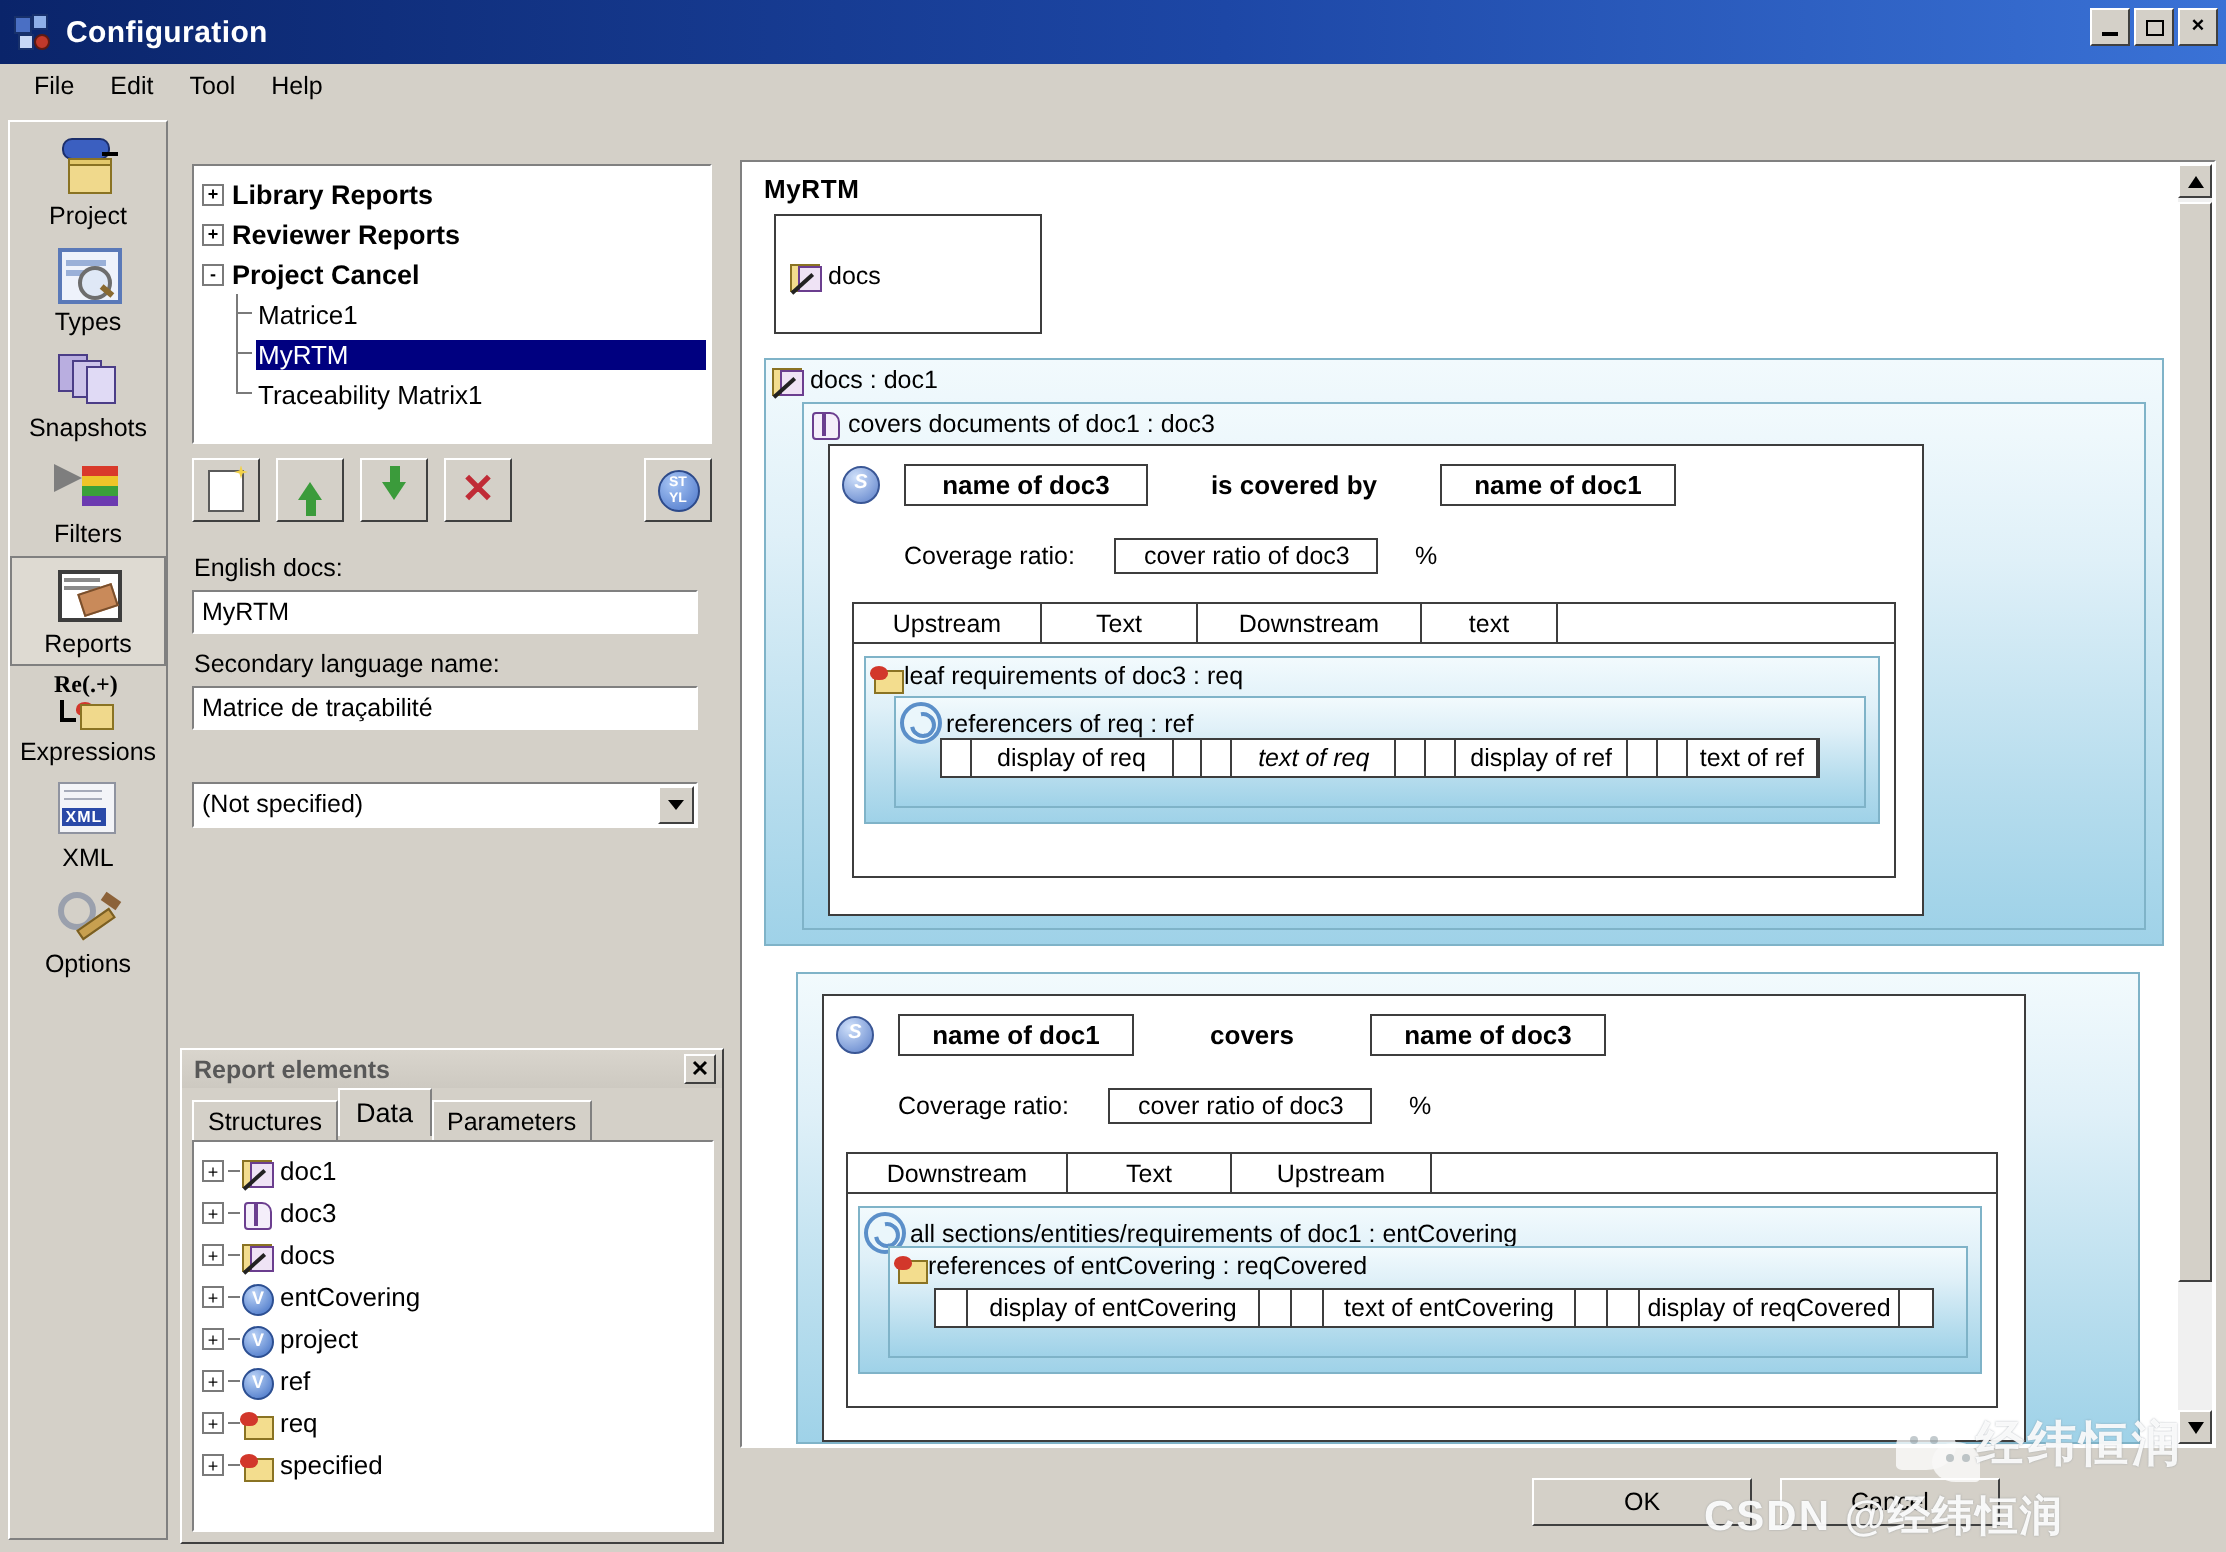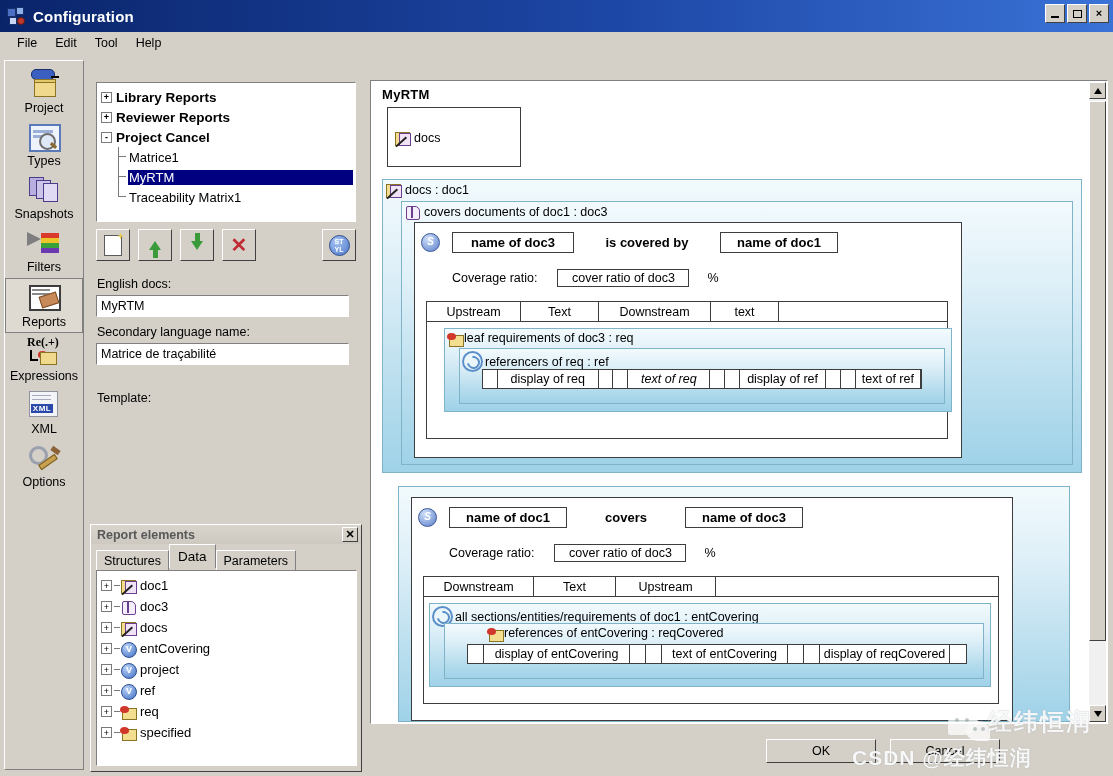--- a/index.html
+++ b/index.html
@@ -488,20 +488,26 @@
     </div>
   </div>
 
   <div class="flabel" style="top:277px">English docs:</div>
   <div class="finput" style="top:295px">MyRTM</div>
 
   <div class="flabel" style="top:325px">Secondary language name:</div>
   <div class="finput" style="top:343px">Matrice de traçabilité</div>
 
   <div class="flabel" style="top:391px">Template:</div>
+  <div class="fcombo" style="top:391px">
+    <span>(Not specified)</span>
+    <span class="combo-btn">
+        <i class="caret"></i>
+      </span>
+  </div>
 
   <div class="re-panel">
     <div class="re-title">
       <span>Report elements</span>
       <span class="re-close">✕</span>
     </div>
 
     <div class="re-tabs">
       <div class="re-tab">Structures</div>
       <div class="re-tab active">Data</div>
@@ -643,21 +649,21 @@
 
             <div class="hdrtbl" style="margin:14px 0 0 11px;width:522px;height:138px;position:relative;">
               <div class="hdrrow bb">
                 <div class="hcell" style="width:94px;">Upstream</div>
                 <div class="hcell" style="width:78px;">Text</div>
                 <div class="hcell" style="width:112px;">Downstream</div>
                 <div class="hcell" style="width:68px;">text</div>
                 <div class="hcell nb" style="flex:1;"></div>
               </div>
 
-              <div class="sect" style="position:absolute;left:17px;top:26px;width:508px;height:84px;">
+              <div class="sect" style="position:absolute;left:5px;top:26px;width:508px;height:84px;">
                 <div class="sect-label">
                   <span class="dico-s">
                     <b class="reqy1"></b>
                       <b class="reqy2"></b>
                     </span>
                   <span>leaf requirements of doc3 : req</span>
                 </div>
 
                 <div class="sect" style="position:absolute;left:14px;top:19px;width:486px;height:56px;">
                   <div class="sect-label">
@@ -709,21 +715,21 @@
               <div class="hcell" style="width:100px;">Upstream</div>
               <div class="hcell nb" style="flex:1;"></div>
             </div>
 
             <div class="sect" style="position:absolute;left:5px;top:26px;width:562px;height:84px;">
               <div class="sect-label">
                 <span class="cball"></span>
                 <span style="margin-left:2px;">all sections/entities/requirements of doc1 : entCovering</span>
               </div>
 
-              <div class="sect" style="position:absolute;left:14px;top:19px;width:540px;height:56px;padding-left:40px;">
+              <div class="sect" style="position:absolute;left:14px;top:19px;width:540px;height:56px;">
                 <div class="sect-label">
                   <span class="dico-s">
                     <b class="reqy1"></b>
                       <b class="reqy2"></b>
                     </span>
                   <span>references of entCovering : reqCovered</span>
                 </div>
                 <div class="innertbl" style="position:absolute;left:22px;top:20px;width:500px;">
                   <div class="icell" style="width:16px;"></div>
                   <div class="icell" style="width:146px;">display of entCovering</div>

